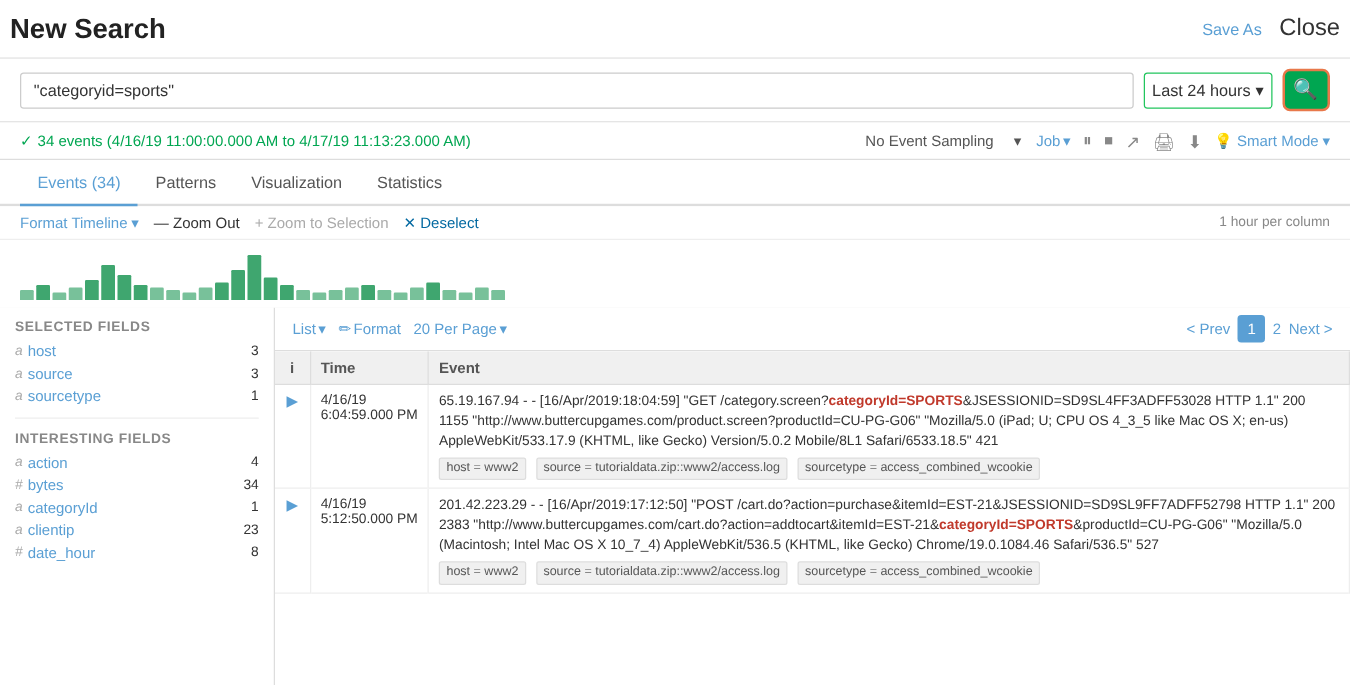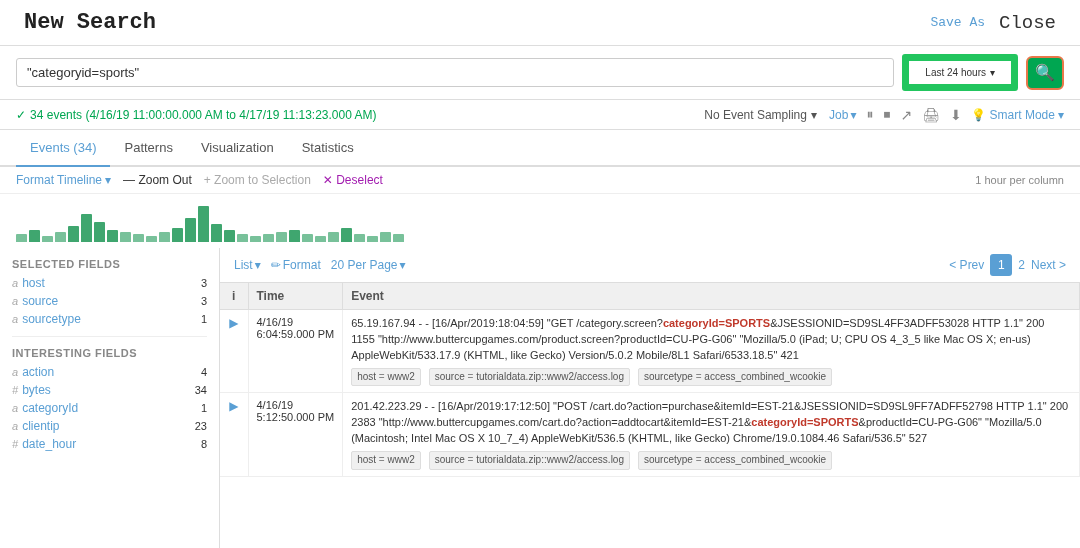--- a/index.html
+++ b/index.html
@@ -1,68 +1,68 @@
 <!DOCTYPE html>
 <html><head>
   <meta charset="utf-8">
   <style>
     * { box-sizing: border-box; margin: 0; padding: 0; }
     body { font-family: -apple-system, BlinkMacSystemFont, 'Segoe UI', Arial, sans-serif; font-size: 13px; background: #f5f5f5; color: #333; overflow: hidden; }
 
     .top-bar {
       display: flex; align-items: center; justify-content: space-between;
-      padding: 10px 24px; background: #fff; border-bottom: 1px solid #ddd; font-family: Liberation Mono, monospace;
+      padding: 10px 8px; background: #fff; border-bottom: 1px solid #ddd;
     }
     .top-bar-title { font-size: 22px; font-weight: 600; color: #222; }
     .top-bar-actions { display: flex; align-items: center; gap: 14px; }
     .top-bar-actions a { color: #5a9fd4; text-decoration: none; font-size: 13px; cursor: pointer; }
     .close-btn { font-size: 19px; color: #333; cursor: pointer; font-weight: 500; }
 
     .search-bar {
       display: flex; align-items: center; padding: 8px 16px; background: #fff; border-bottom: 1px solid #ddd; gap: 8px;
     }
     .search-input {
       flex: 1; border: 1px solid #ccc; border-radius: 3px; padding: 6px 10px; font-size: 13px; color: #333;
       outline: none;
     }
     .time-range-btn {
-      display: flex; align-items: center; gap: 4px; padding: 6px 16px; border: 7px solid #22c55e;
-      border-radius: 3px; background: #fff; cursor: pointer; font-size: 10px; color: #333; white-space: nowrap;
+      display: flex; align-items: center; gap: 4px; padding: 6px 6px; border: 1px solid #22c55e;
+      border-radius: 3px; background: #fff; cursor: pointer; font-size: 13px; color: #333; white-space: nowrap;
     }
     .search-btn {
       width: 38px; height: 34px; background: #00a651; border: 2px solid #e8784a; border-radius: 6px;
       display: flex; align-items: center; justify-content: center; cursor: pointer; color: #fff; font-size: 16px;
     }
 
     .events-bar {
       display: flex; align-items: center; padding: 6px 16px; background: #fff; border-bottom: 1px solid #ddd; gap: 12px;
     }
     .events-count { color: #00a651; font-size: 12px; display: flex; align-items: center; gap: 4px; flex: 1; }
     .events-count .checkmark { color: #00a651; }
-    .sampling-btn { display: flex; align-items: flex-end; gap: 4px; font-size: 12px; color: #555; cursor: pointer; }
+    .sampling-btn { display: flex; align-items: flex-end; gap: 16px; font-size: 12px; color: #555; cursor: pointer; }
     .events-actions { display: flex; align-items: center; gap: 10px; margin-left: auto; }
     .job-btn { font-size: 12px; color: #5a9fd4; cursor: pointer; display: flex; align-items: center; gap: 2px; }
     .icon-btn { color: #888; cursor: pointer; font-size: 14px; }
     .smart-mode-btn { font-size: 12px; color: #5a9fd4; cursor: pointer; display: flex; align-items: center; gap: 3px; }
 
     .tabs-bar {
       display: flex; align-items: center; padding: 0 16px; background: #fff; border-bottom: 2px solid #ddd;
     }
     .tab {
       padding: 10px 14px; font-size: 13px; color: #555; cursor: pointer; border-bottom: 2px solid transparent; margin-bottom: -2px;
     }
     .tab.active { color: #5a9fd4; border-bottom-color: #5a9fd4; font-weight: 500; }
 
     .timeline-bar {
       display: flex; align-items: center; padding: 6px 16px; background: #fff; border-bottom: 1px solid #eee; gap: 12px;
     }
     .timeline-btn { font-size: 12px; color: #5a9fd4; cursor: pointer; display: flex; align-items: center; gap: 3px; }
     .zoom-out-btn { font-size: 12px; color: #333; cursor: pointer; display: flex; align-items: center; gap: 3px; }
     .zoom-select-btn { font-size: 12px; color: #aaa; cursor: pointer; }
-    .deselect-btn { font-size: 12px; color: #a21caf; cursor: pointer; }
+    .deselect-btn { font-size: 12px; color: #0369a1; cursor: pointer; }
     .per-col { font-size: 11px; color: #888; margin-left: auto; }
 
     .histogram {
       padding: 4px 16px 2px 16px; background: #fff; height: 54px; position: relative;
     }
     .histogram-inner { display: flex; align-items: flex-end; gap: 2px; height: 44px; }
     .hist-bar { background: #3fa66f; border-radius: 1px 1px 0 0; }
 
     .main-content { display: flex; height: calc(548px - 210px); background: #f5f5f5; }
 

